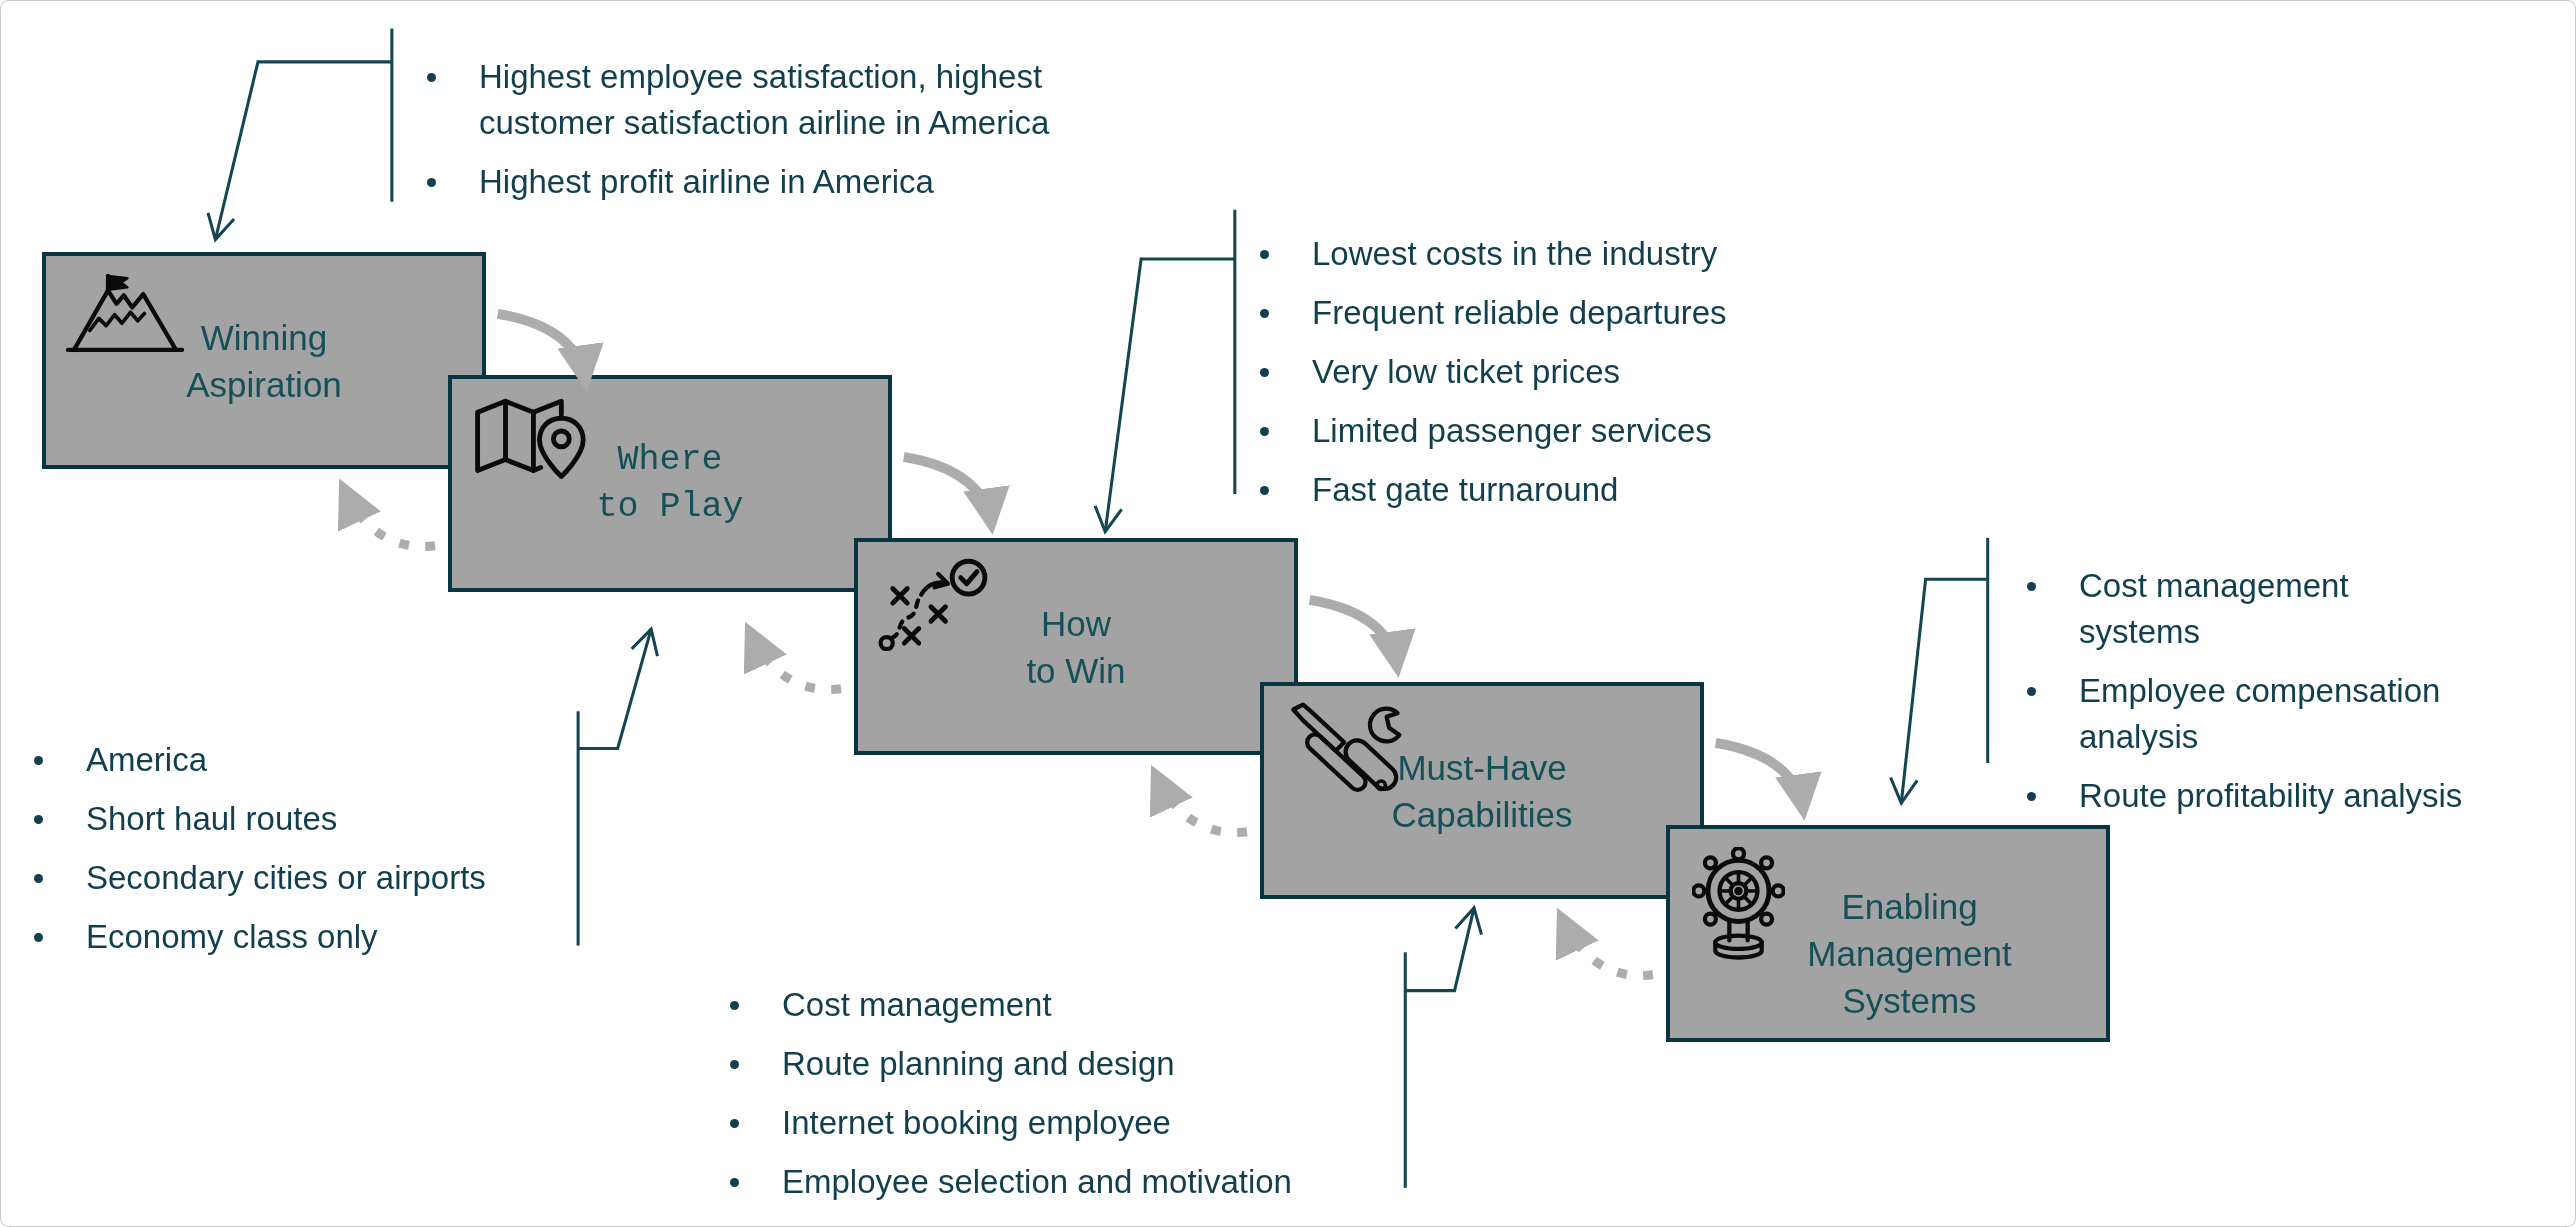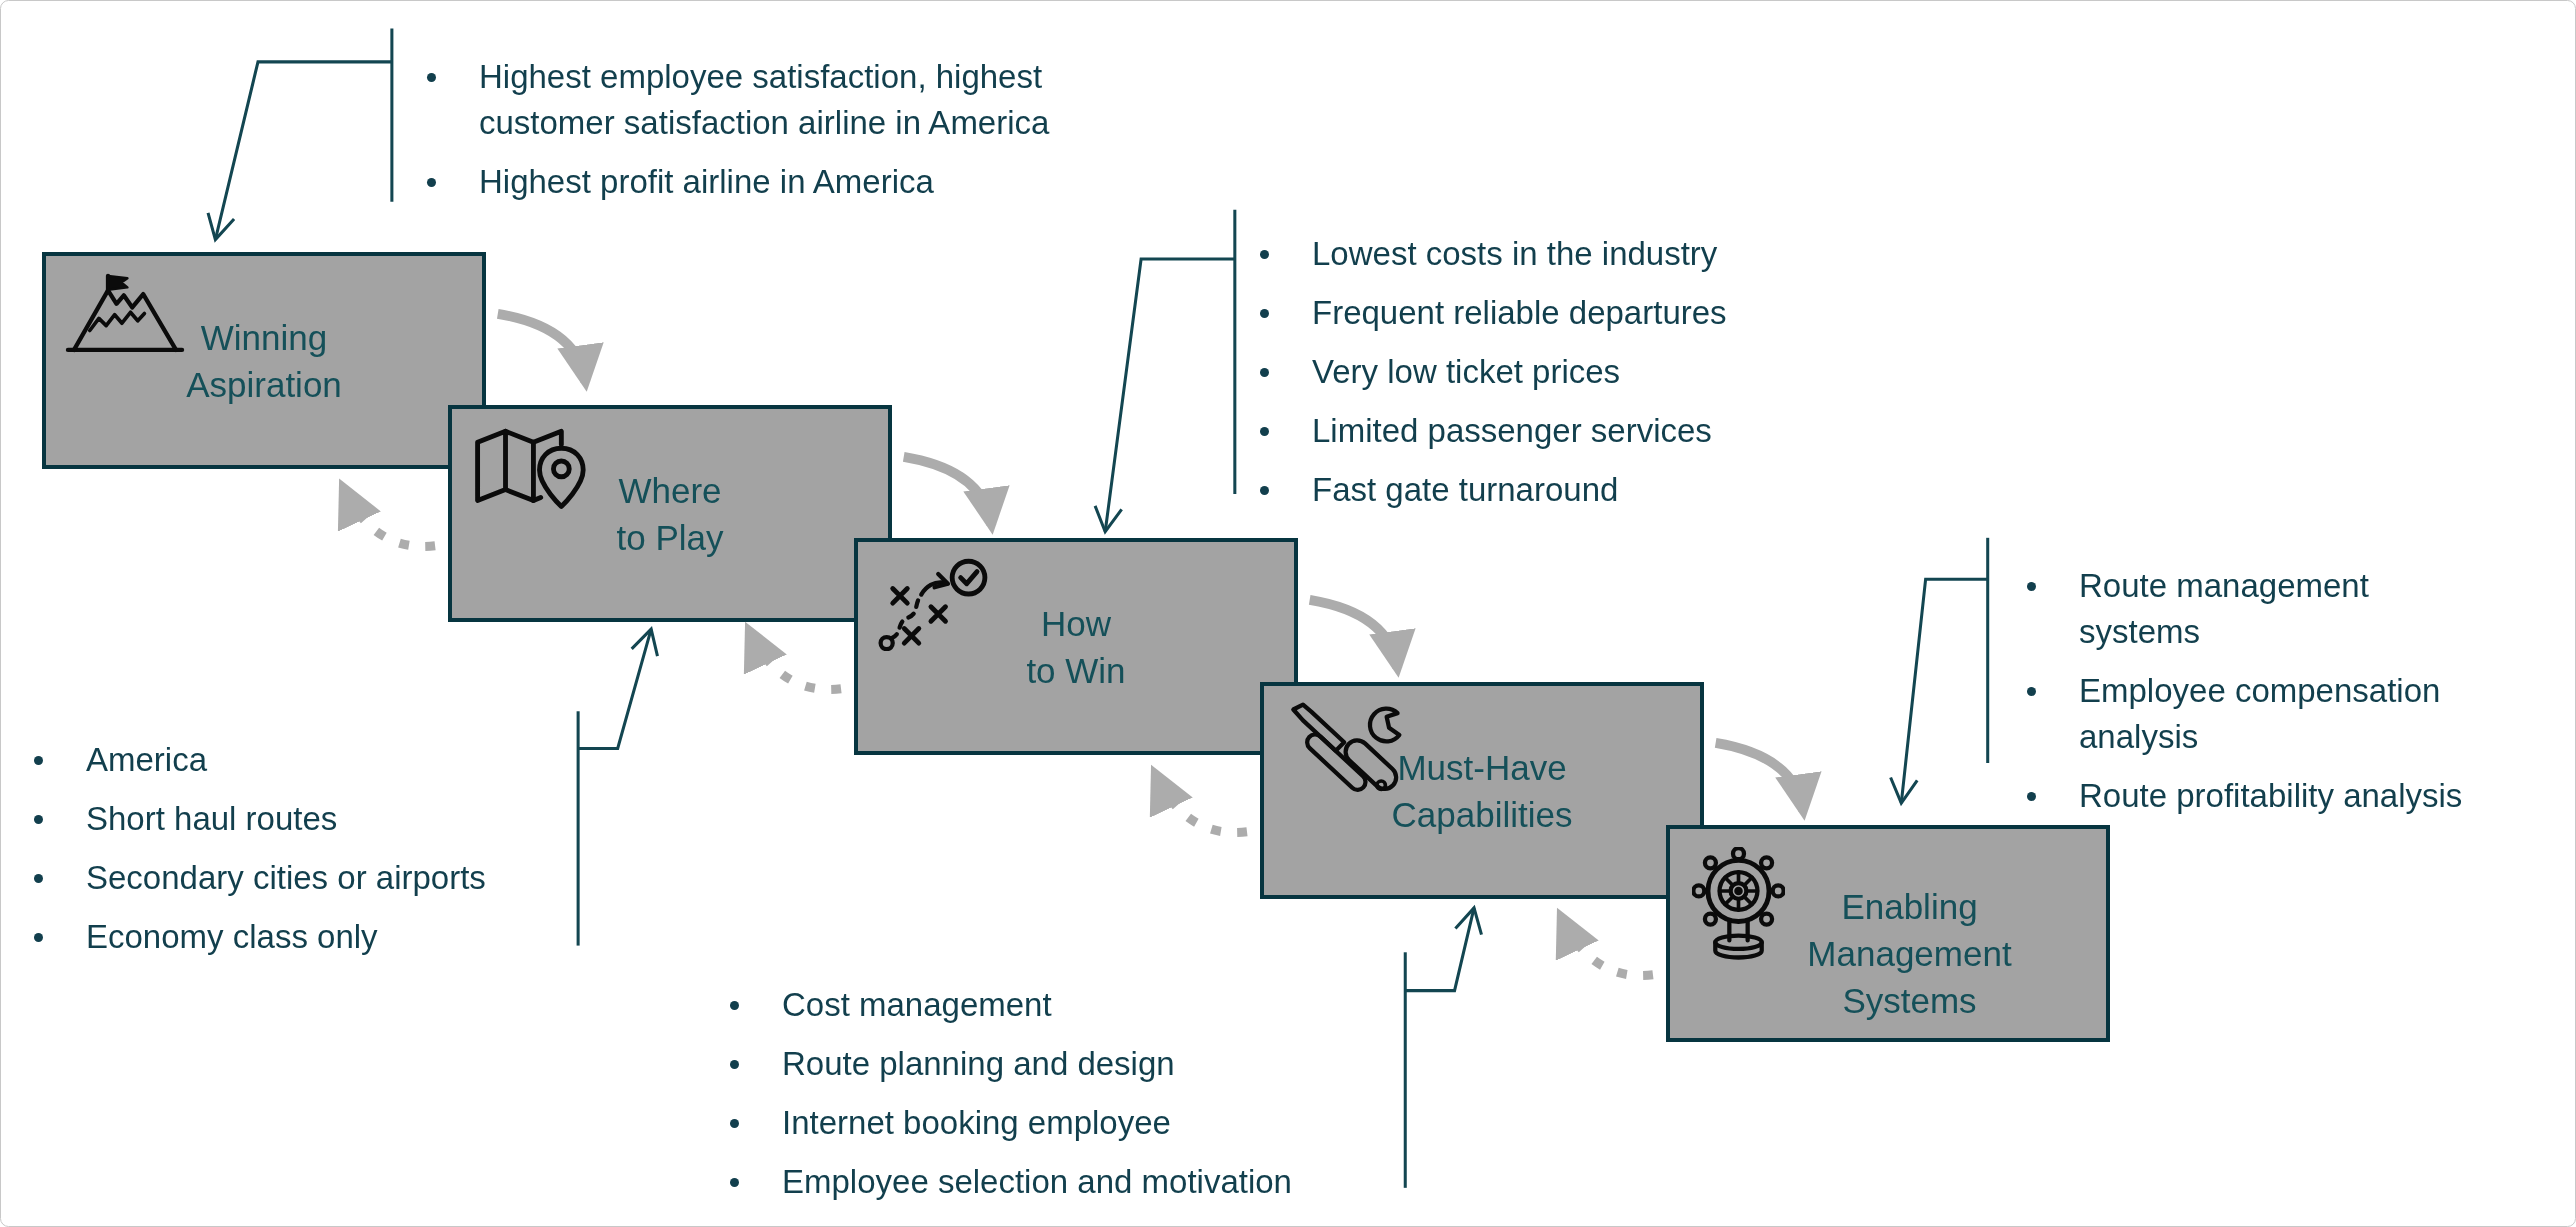--- a/index.html
+++ b/index.html
@@ -67,21 +67,21 @@
         <path d="M16 130 L72 32 L86 54 L98 40 L112 60 L130 38 L184 130"></path>
         <path d="M42 98 L57 78 L69 90 L83 72 L95 86 L109 68 L121 82 L132 70" stroke-width="6"></path>
         <path d="M72 32 V8"></path>
         <path d="M72 8 L104 12 L94 19 L104 27 L72 31 Z" fill="#0B0B0B" stroke-width="4"></path>
       </svg>
     </span>
     <div class="box-label">Winning
 Aspiration</div>
   </div>
 
-  <div class="cascade-box" style="left: 447px; top: 404px; z-index: 11;">
+  <div class="cascade-box" style="left: 447px; top: 374px; z-index: 11; font-family: Liberation Mono, monospace;">
     <span class="box-icon">
       <svg width="122" height="88" viewBox="0 0 200 145" fill="none" stroke="#0B0B0B" stroke-width="8" stroke-linejoin="round" stroke-linecap="round">
         <path d="M12 30 L58 12 V108 L12 126 Z"></path>
         <path d="M58 12 L104 30 V126 L58 108"></path>
         <path d="M104 30 L150 12 V34"></path>
         <path d="M104 126 L116 121"></path>
         <path d="M150 40 C128 40 114 56 114 76 C114 102 150 136 150 136 C150 136 186 102 186 76 C186 56 172 40 150 40 Z"></path>
         <circle cx="150" cy="74" r="13"></circle>
       </svg>
     </span>
@@ -214,21 +214,21 @@
         <span class="bullet-text">Internet booking employee</span>
       </div>
       <div class="bullet-item">
         <span class="bullet-dot"></span>
         <span class="bullet-text">Employee selection and motivation</span>
       </div>
     </div>
   <div class="callout" style="left: 2026px; top: 549px; width: 444px;">
       <div class="bullet-item">
         <span class="bullet-dot"></span>
-        <span class="bullet-text">Route management systems</span>
+        <span class="bullet-text">Cost management systems</span>
       </div>
       <div class="bullet-item">
         <span class="bullet-dot"></span>
         <span class="bullet-text">Employee compensation analysis</span>
       </div>
       <div class="bullet-item">
         <span class="bullet-dot"></span>
         <span class="bullet-text">Route profitability analysis</span>
       </div>
     </div>

